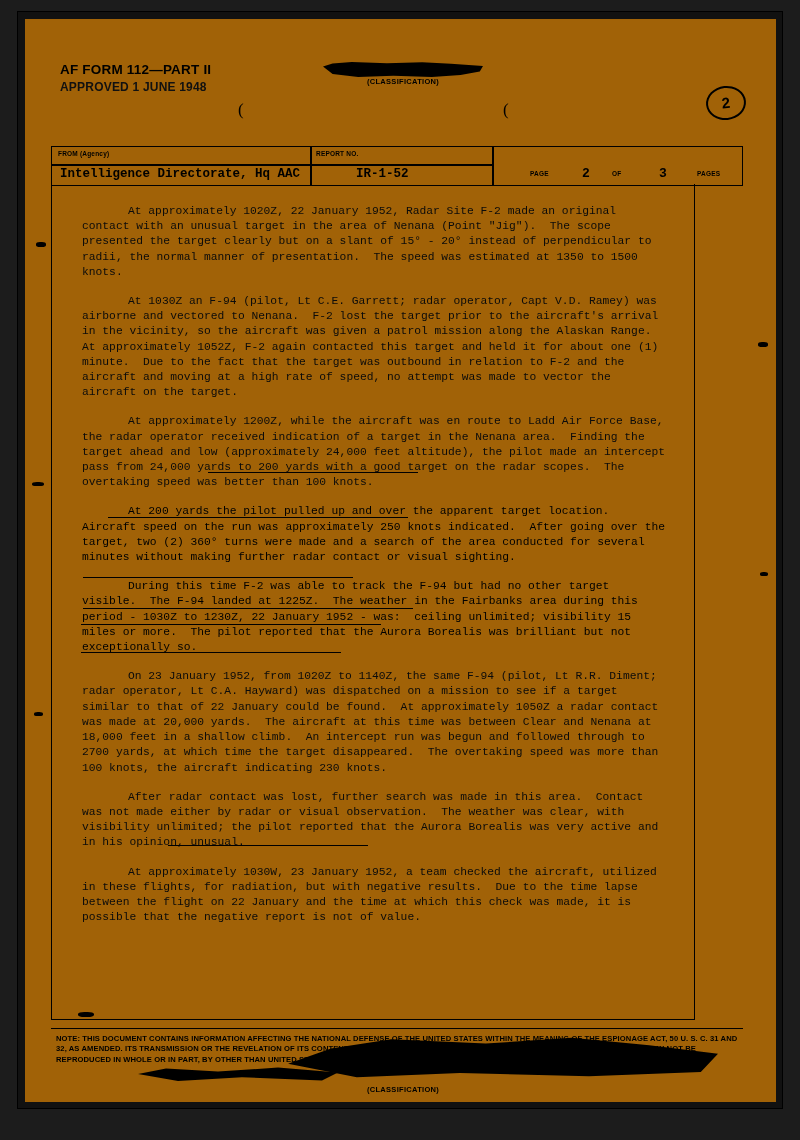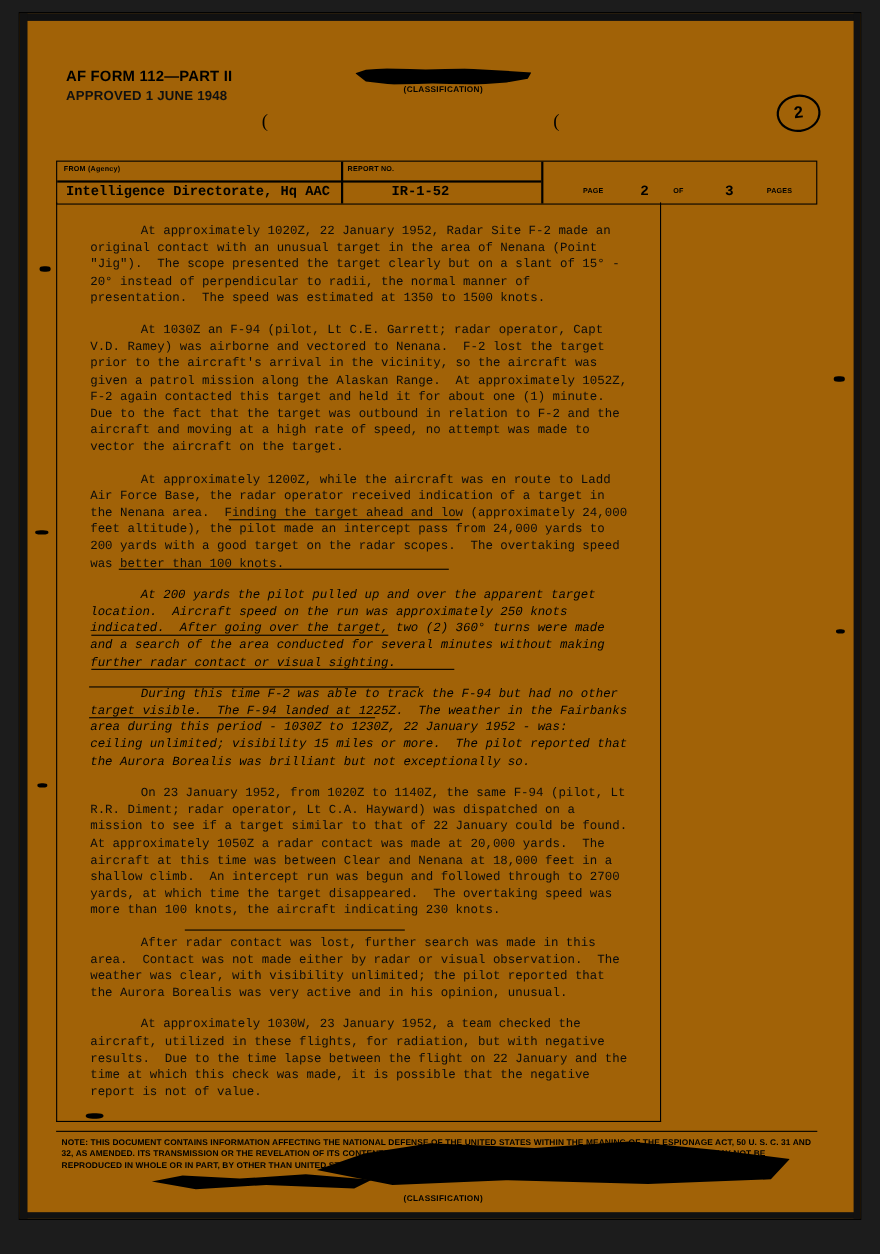--- a/index.html
+++ b/index.html
@@ -70,35 +70,35 @@
     position:absolute;left:33px;top:134px;width:690px;height:38px;
     border:1.5px solid #000;
   }
   .formbox .vl{position:absolute;top:0;width:1.5px;height:38px;background:#000;}
   .formbox .hl{position:absolute;left:0;top:17px;height:1.5px;background:#000;}
   .cap{position:absolute;font-size:6.5px;font-weight:bold;color:#000;letter-spacing:.2px;}
   .fval{position:absolute;font-family:"Liberation Mono","DejaVu Sans Mono",monospace;font-size:12.5px;color:#000;font-weight:bold;}
 
   
   .body{
-    position:absolute;left:33px;top:172px;width:550px;height:836px;
+    position:absolute;left:33px;top:172px;width:644px;height:836px;
     border:1.5px solid #000;border-top:none;
     box-sizing:border-box;
     padding:20px 26px 10px 30px;
   }
   .para{
     font-family:"Liberation Mono","DejaVu Sans Mono",monospace;
     font-size:11.3px;
     line-height:15.2px;
     color:#0b0b0b;
     margin:0 0 14px 0;
     text-indent:46px;
     white-space:pre-wrap;
   }
-  .para.smudge{color:#000;filter:contrast(1.4);font-style:italic;}
+  .para.smudge{color:#000;filter:contrast(1.4);}
 
   
   .note{
     position:absolute;left:38px;top:1022px;width:690px;
     font-size:7.6px;font-weight:bold;line-height:10.4px;color:#000;letter-spacing:.1px;
   }
   .noteline{position:absolute;left:33px;top:1016px;width:692px;height:1.4px;background:#000;}
 
   
   .smear{

